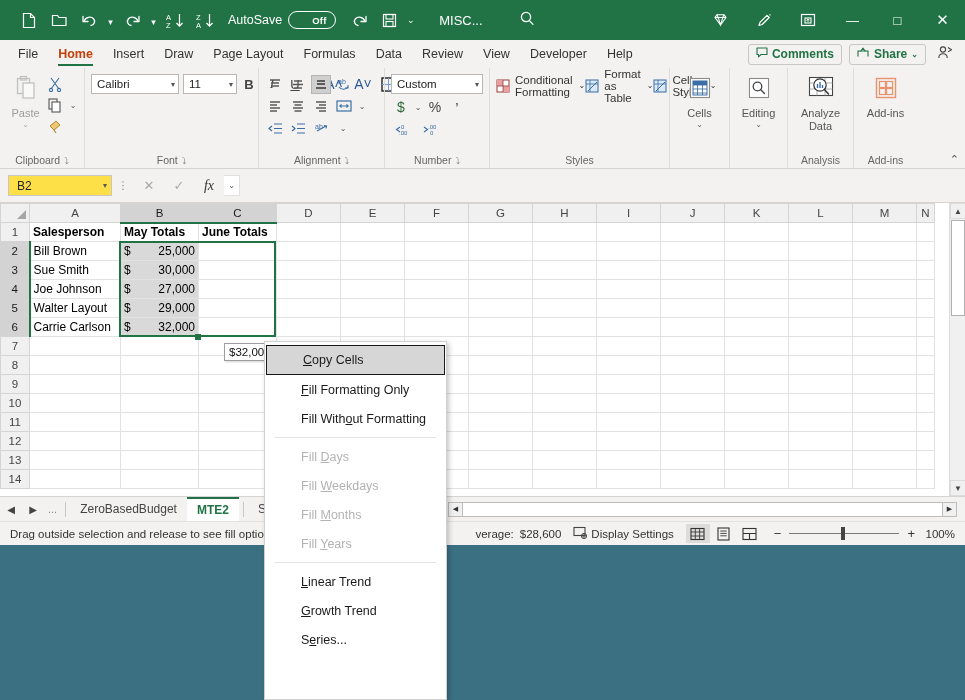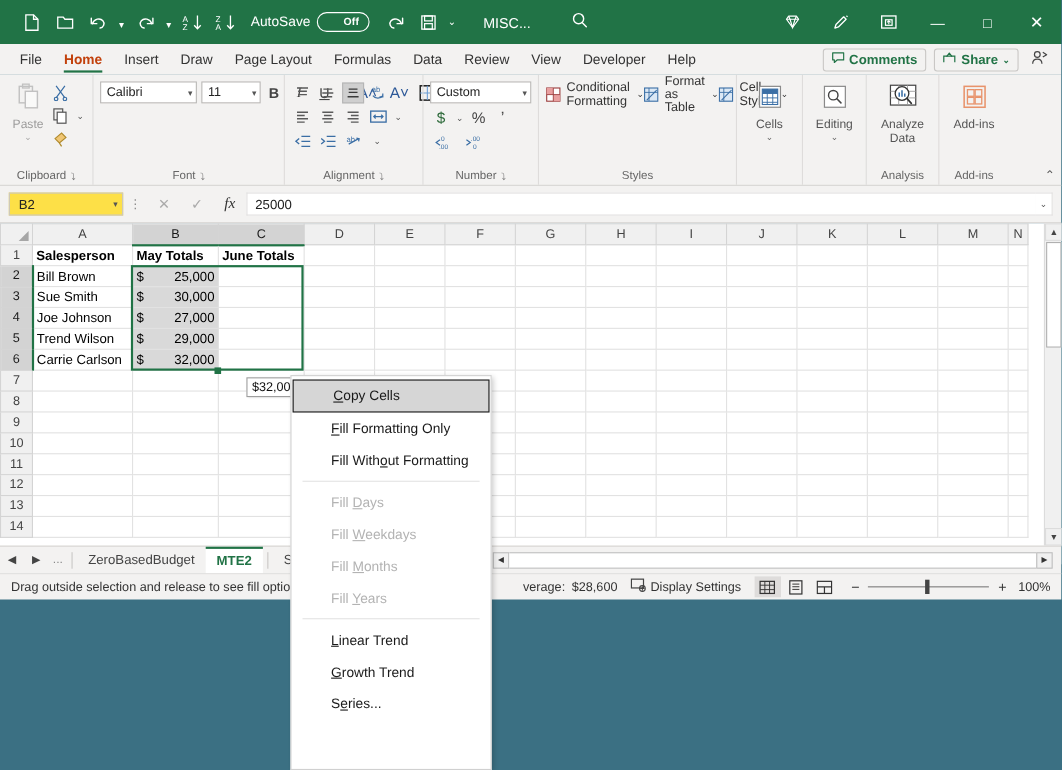--- a/index.html
+++ b/index.html
@@ -726,21 +726,20 @@
 
   <div class="fbar">
     <div class="namebox">
       <span>B2</span>
       <span class="cv">▾</span>
     </div>
     <div class="fbar-dots">⋮</div>
     <div class="fb-icon">✕</div>
     <div class="fb-icon">✓</div>
     <div class="fb-icon fx">fx</div>
-    <div class="fb-input">25000</div>
     <div class="fb-expand">⌄</div>
   </div>
 
   <div class="gridwrap">
     <table class="grid">
       <colgroup>
         <col style="width:29px">
           <col style="width:91px">
           <col style="width:78px">
           <col style="width:78px">
@@ -857,21 +856,21 @@
             <td class="cell"></td>
         <td class="cell"></td>
             <td class="cell"></td>
         <td class="cell"></td>
             <td class="cell"></td>
         <td class="cell"></td>
       </tr>
 
       <tr>
         <td class="rowhead sel">5</td>
-        <td class="cell">Trend Wilson</td>
+        <td class="cell">Walter Layout</td>
         <td class="cell shaded">
           <div class="money">
                 <span>$</span>
                 <span>29,000</span>
               </div>
         </td>
         <td class="cell"></td>
         <td class="cell"></td>
             <td class="cell"></td>
         <td class="cell"></td>

